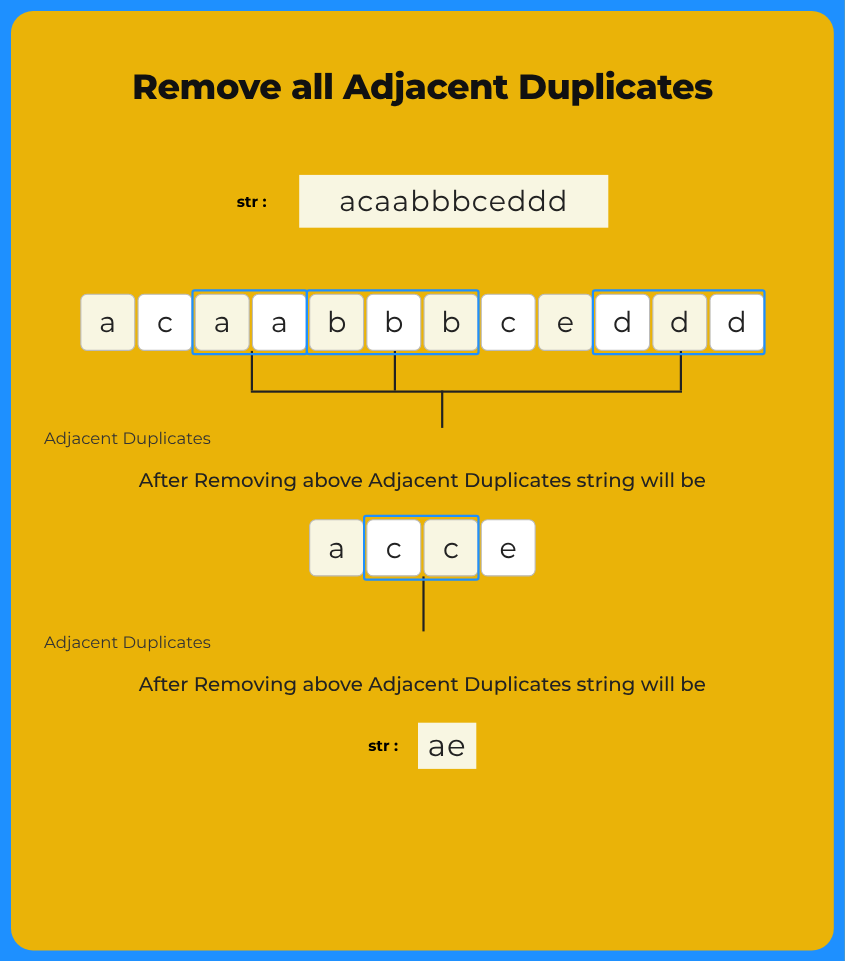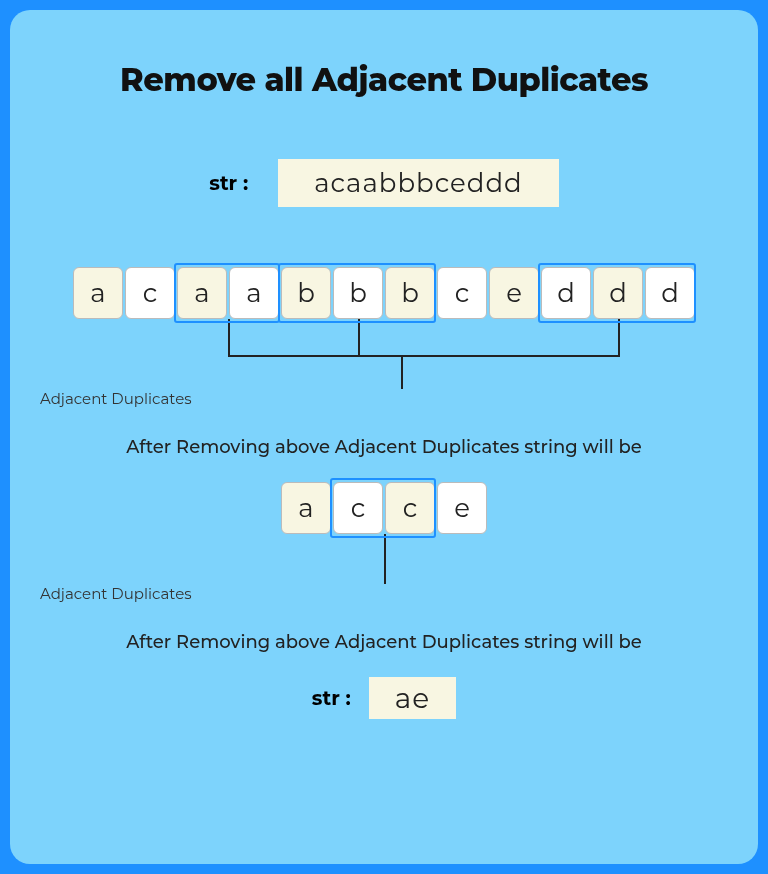--- a/index.html
+++ b/index.html
@@ -7,50 +7,50 @@
     font-family: 'Segoe UI', Montserrat, Arial, sans-serif;
     width: 768px;
     height: 874px;
     background: #1e90ff;
     padding: 10px;
     display: flex;
     align-items: stretch;
     justify-content: center;
   }
   .frame {
-    background: #7dd3fc;
+    background: #eab308;
     width: 100%;
     border-radius: 20px;
     padding: 50px 30px 30px 30px;
     position: relative;
   }
   .title {
     text-align: center;
     font-size: 32px;
     font-weight: 800;
     letter-spacing: -0.5px;
     color: #111;
     margin-bottom: 60px;
   }
   .str-line {
     display: flex;
     align-items: center;
     justify-content: center;
     gap: 30px;
     margin-bottom: 60px;
   }
-  .str-label { font-size: 20px; font-weight: 700; }
+  .str-label { font-size: 14px; font-weight: 700; }
   .str-box {
     background: #f8f6e2;
     padding: 8px 36px;
     font-size: 26px;
     letter-spacing: 1px;
     color: #222;
   }
-  .str-box.small { font-size: 28px; padding: 4px 26px; }
+  .str-box.small { font-size: 28px; padding: 4px 9px; }
 
   .row-wrap { display:flex; justify-content:center; }
   .cells {
     display: flex;
     gap: 0;
     position: relative;
   }
   .cell {
     width: 50px;
     height: 52px;
@@ -90,21 +90,21 @@
   .ann-label {
     text-align: left;
     font-size: 15px;
     color: #333;
   }
   .caption {
     text-align: center;
     font-size: 18px;
     font-weight: 500;
     color: #222;
-    margin: 28px 0 24px 0;
+    margin: 18px 0 24px 0;
   }
   .row2 .cell { width: 50px; height: 52px; }
 </style>
 </head>
 <body>
 
 <div class="frame">
 
   <h1 class="title">Remove all Adjacent Duplicates</h1>
 

